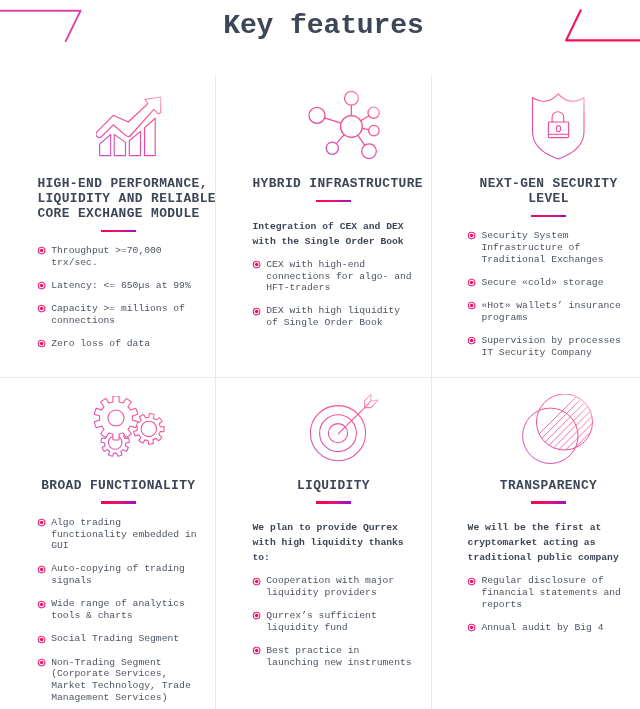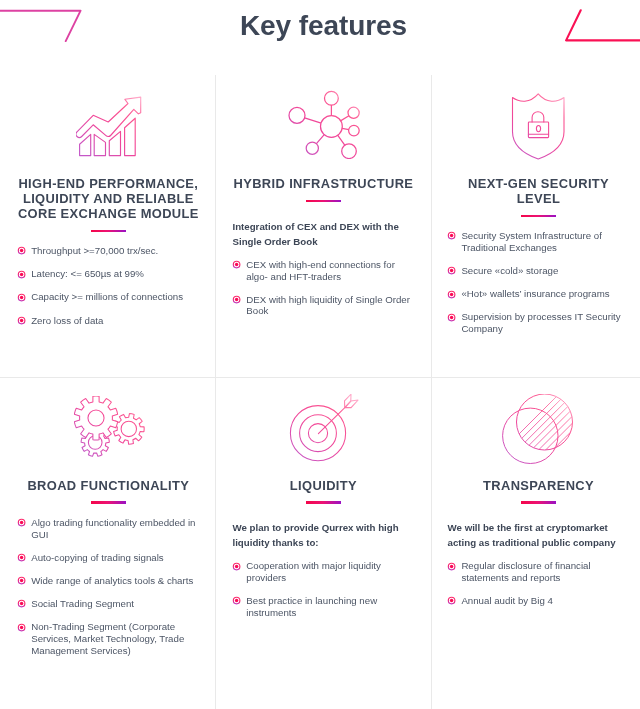--- a/index.html
+++ b/index.html
@@ -1,32 +1,32 @@
 <!DOCTYPE html>
 <html><head>
 <meta charset="utf-8">
 <style>
   * { margin:0; padding:0; box-sizing:border-box; }
   html,body { width:640px; height:709px; background:#ffffff; }
   body { font-family:"Liberation Sans", sans-serif; overflow:hidden;
          -webkit-font-smoothing:antialiased; }
-  .page { position:relative; width:640px; height:709px; background:#fff; overflow:hidden; }
+  .page { position:relative; width:640px; height:709px; background:#fff; overflow:hidden;font-family:Liberation Mono, monospace; }
 
   .deco { position:absolute; }
   .deco-tl { left:0px; top:0px; }
   .deco-tr { left:530px; top:0px; }
 
   .title { position:absolute; left:0.8px; width:645.3px; top:10.4px; text-align:center;
            font-size:28px; font-weight:bold; color:#3d4656; letter-spacing:-0.1px; }
 
   .grid { position:absolute; left:0.8px; top:0; width:646px; }
   .row { display:flex; align-items:flex-start; position:absolute; left:0; width:646px; }
   .row.r1 { top:88px; }
   .row.r2 { top:389.5px; }
-  .cell { width:215.1px; position:relative; }
+  .cell { width:215.1px; position:relative;padding-left:20px; }
   .cell .inner { padding-left:16.6px; padding-right:16.6px; }
 
   .icon-wrap { height:72px; display:flex; align-items:flex-start; justify-content:center;
                position:relative; }
   .icon-wrap svg { position:absolute; top:var(--it); left:calc(var(--il) - 16.6px); }
 
   .ch { text-align:center; font-size:12.9px; font-weight:bold; color:#3d4656;
         letter-spacing:0.38px; white-space:nowrap; line-height:14.9px; margin-top:17px; }
   .ul { width:35.6px; height:2.5px; margin:7.8px auto 0;
         background:linear-gradient(90deg,#f4064a 0%, #ed1273 48%, #9a11c4 100%); }
@@ -397,20 +397,31 @@
               <li><span class="bullet"><svg viewBox="0 0 12 12" width="9.2" height="9.2">
                     <defs>
                       <linearGradient id="bg" x1="0.35" y1="0" x2="0.1" y2="1">
                         <stop offset="0%" stop-color="#fd2a6c"></stop>
                         <stop offset="45%" stop-color="#f5176a"></stop>
                         <stop offset="100%" stop-color="#bd41c8"></stop>
                       </linearGradient>
                     </defs>
                     <circle cx="6" cy="6" r="4.3" fill="none" stroke="url(#bg)" stroke-width="1.45"></circle>
                     <circle cx="6" cy="6" r="2.25" fill="#fb0b56"></circle>
+                  </svg></span><span>Qurrex’s sufficient liquidity fund</span></li>
+              <li><span class="bullet"><svg viewBox="0 0 12 12" width="9.2" height="9.2">
+                    <defs>
+                      <linearGradient id="bg" x1="0.35" y1="0" x2="0.1" y2="1">
+                        <stop offset="0%" stop-color="#fd2a6c"></stop>
+                        <stop offset="45%" stop-color="#f5176a"></stop>
+                        <stop offset="100%" stop-color="#bd41c8"></stop>
+                      </linearGradient>
+                    </defs>
+                    <circle cx="6" cy="6" r="4.3" fill="none" stroke="url(#bg)" stroke-width="1.45"></circle>
+                    <circle cx="6" cy="6" r="2.25" fill="#fb0b56"></circle>
                   </svg></span><span>Best practice in launching new instruments</span></li>
             </ul>
           </div>
         </div>
         <div class="cell">
           <div class="inner">
             <div class="icon-wrap" style="--it:4.4px; --il:71.4px;">
               <svg width="71" height="70" viewBox="0 0 71 70">
 <defs>
                   <linearGradient id="ig6" gradientUnits="userSpaceOnUse" x1="64" y1="2" x2="8" y2="68">

